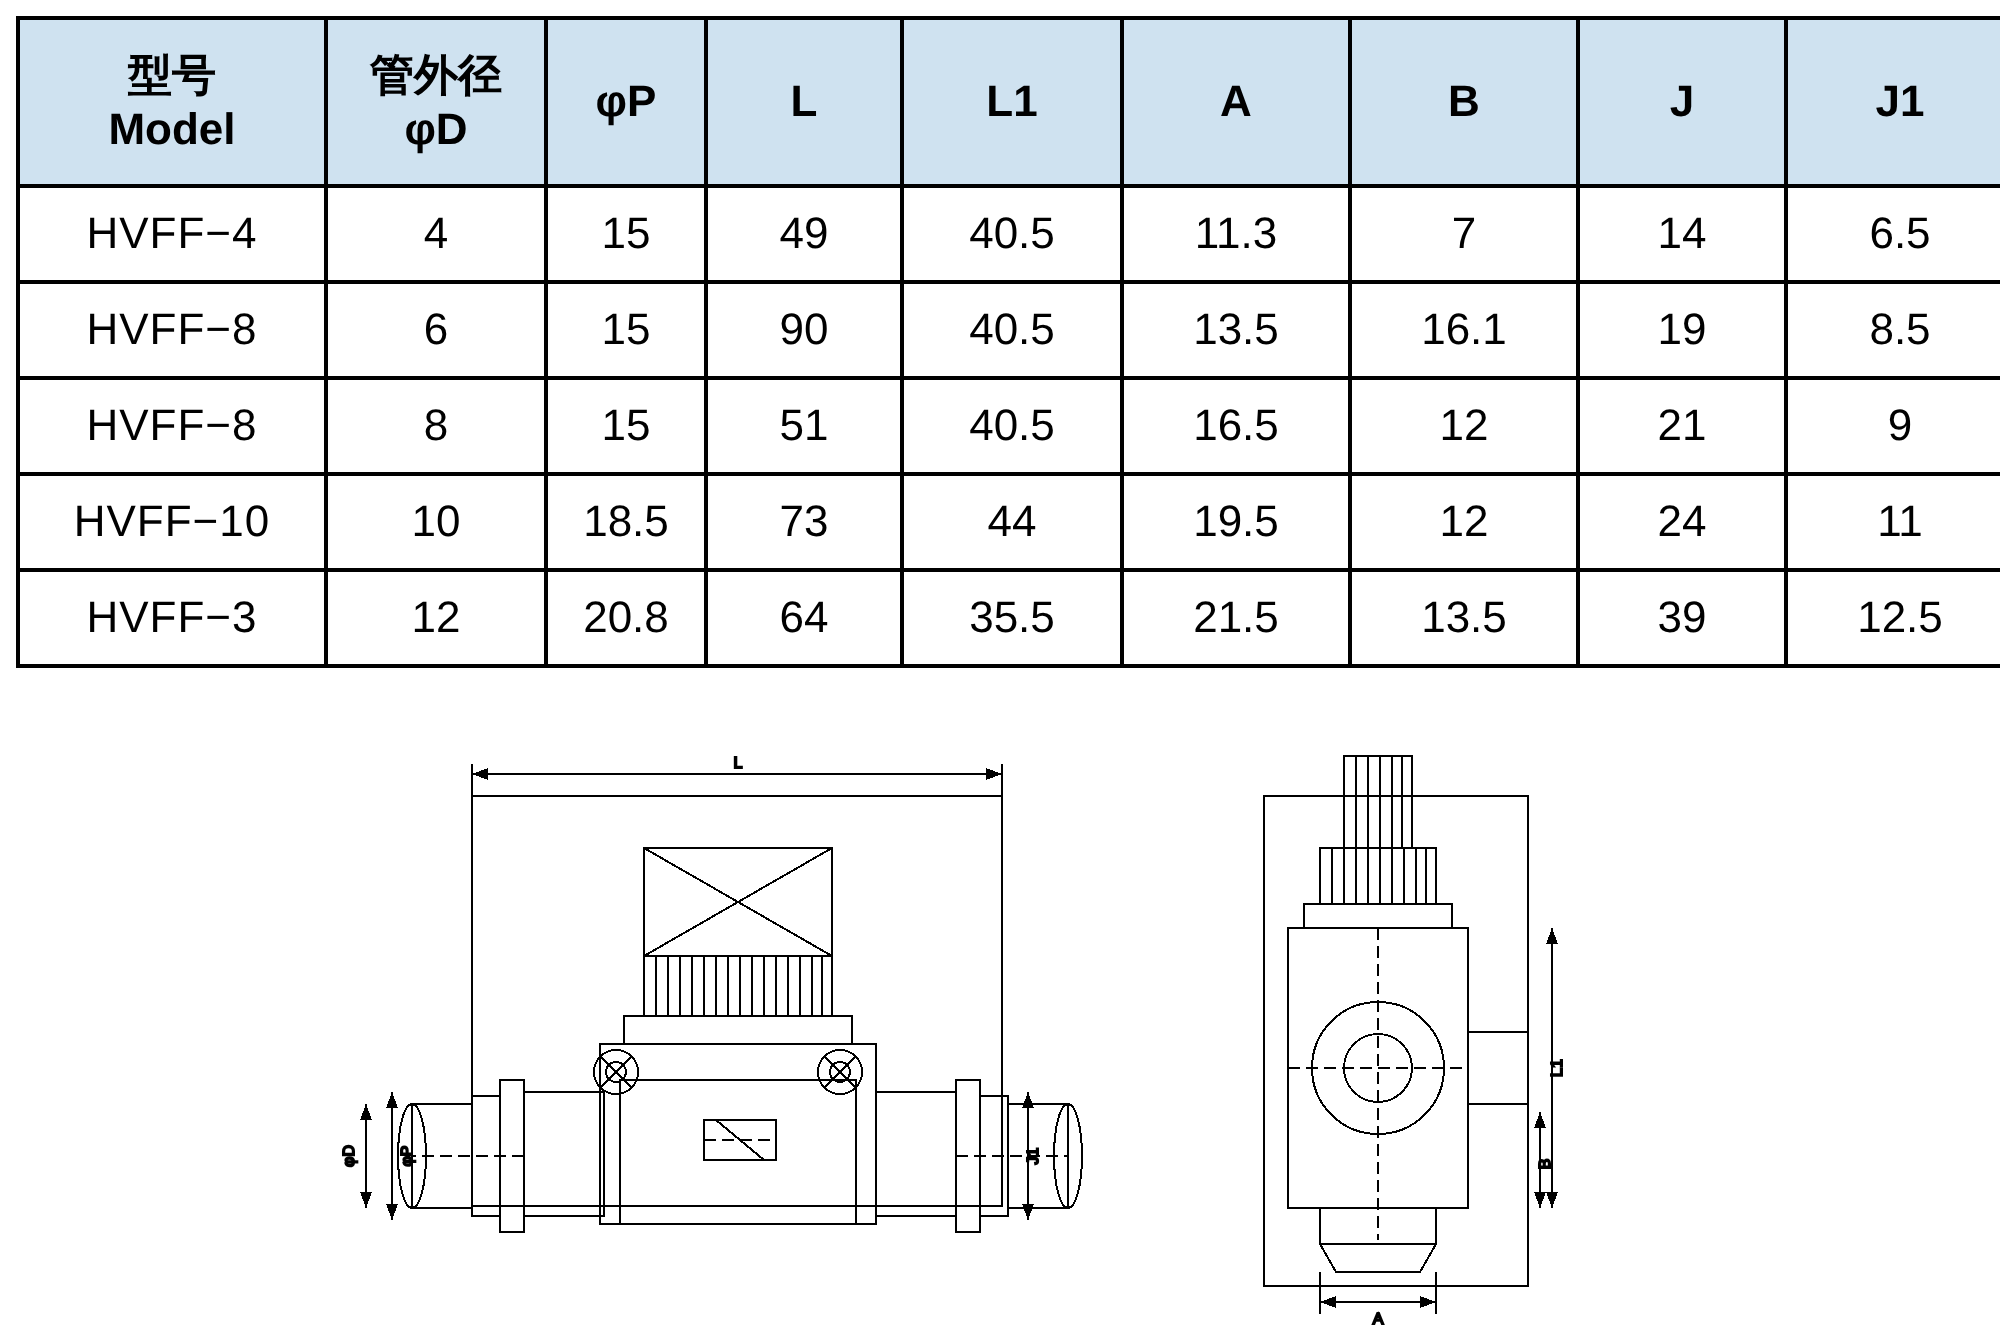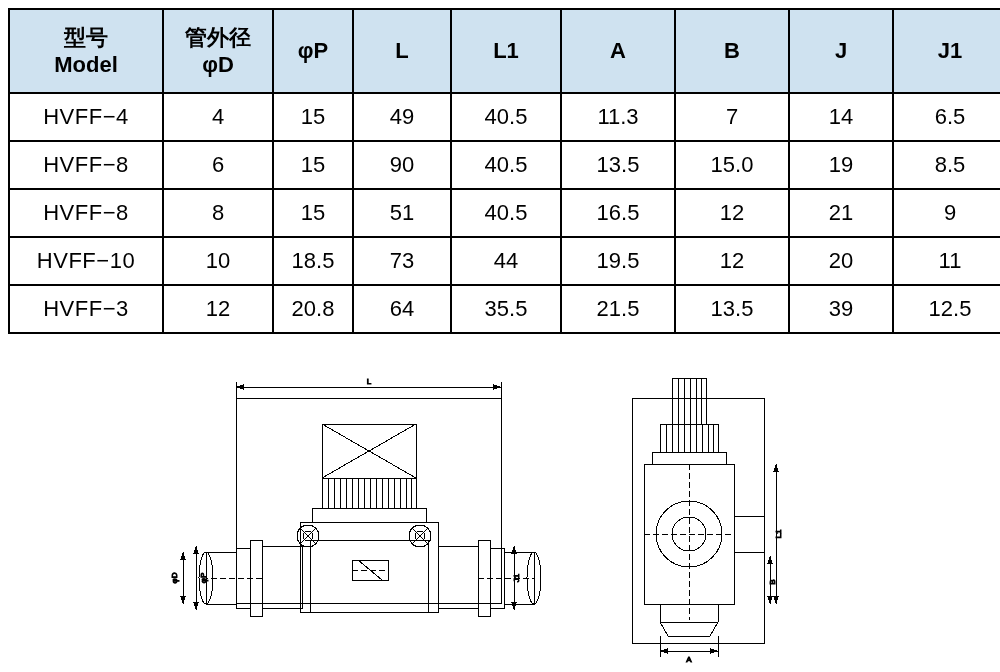--- a/index.html
+++ b/index.html
@@ -110,21 +110,21 @@
         <td>14</td>
         <td>6.5</td>
       </tr>
       <tr>
         <td class="model-cell">HVFF−8</td>
         <td>6</td>
         <td>15</td>
         <td>90</td>
         <td>40.5</td>
         <td>13.5</td>
-        <td>15.0</td>
+        <td>16.1</td>
         <td>19</td>
         <td>8.5</td>
       </tr>
       <tr>
         <td class="model-cell">HVFF−8</td>
         <td>8</td>
         <td>15</td>
         <td>51</td>
         <td>40.5</td>
         <td>16.5</td>
@@ -133,21 +133,21 @@
         <td>9</td>
       </tr>
       <tr>
         <td class="model-cell">HVFF−10</td>
         <td>10</td>
         <td>18.5</td>
         <td>73</td>
         <td>44</td>
         <td>19.5</td>
         <td>12</td>
-        <td>20</td>
+        <td>24</td>
         <td>11</td>
       </tr>
       <tr>
         <td class="model-cell">HVFF−3</td>
         <td>12</td>
         <td>20.8</td>
         <td>64</td>
         <td>35.5</td>
         <td>21.5</td>
         <td>13.5</td>

